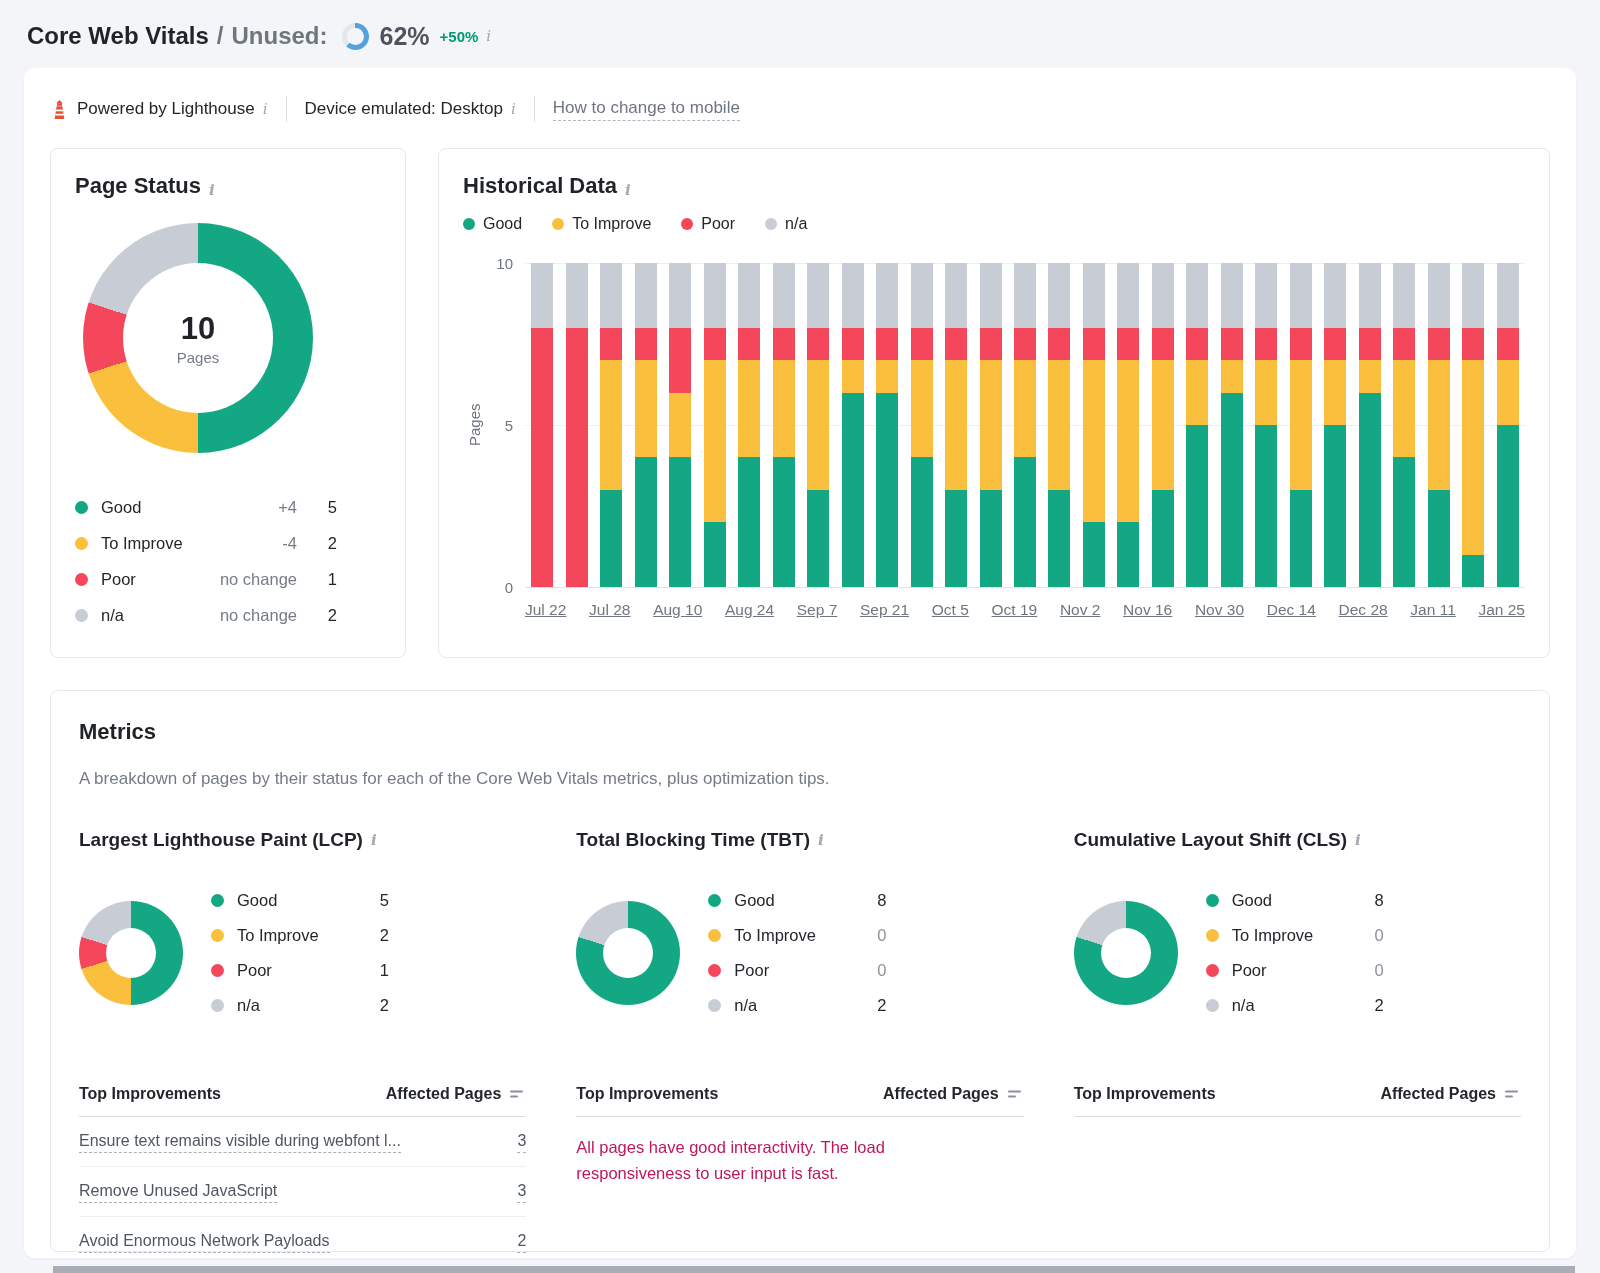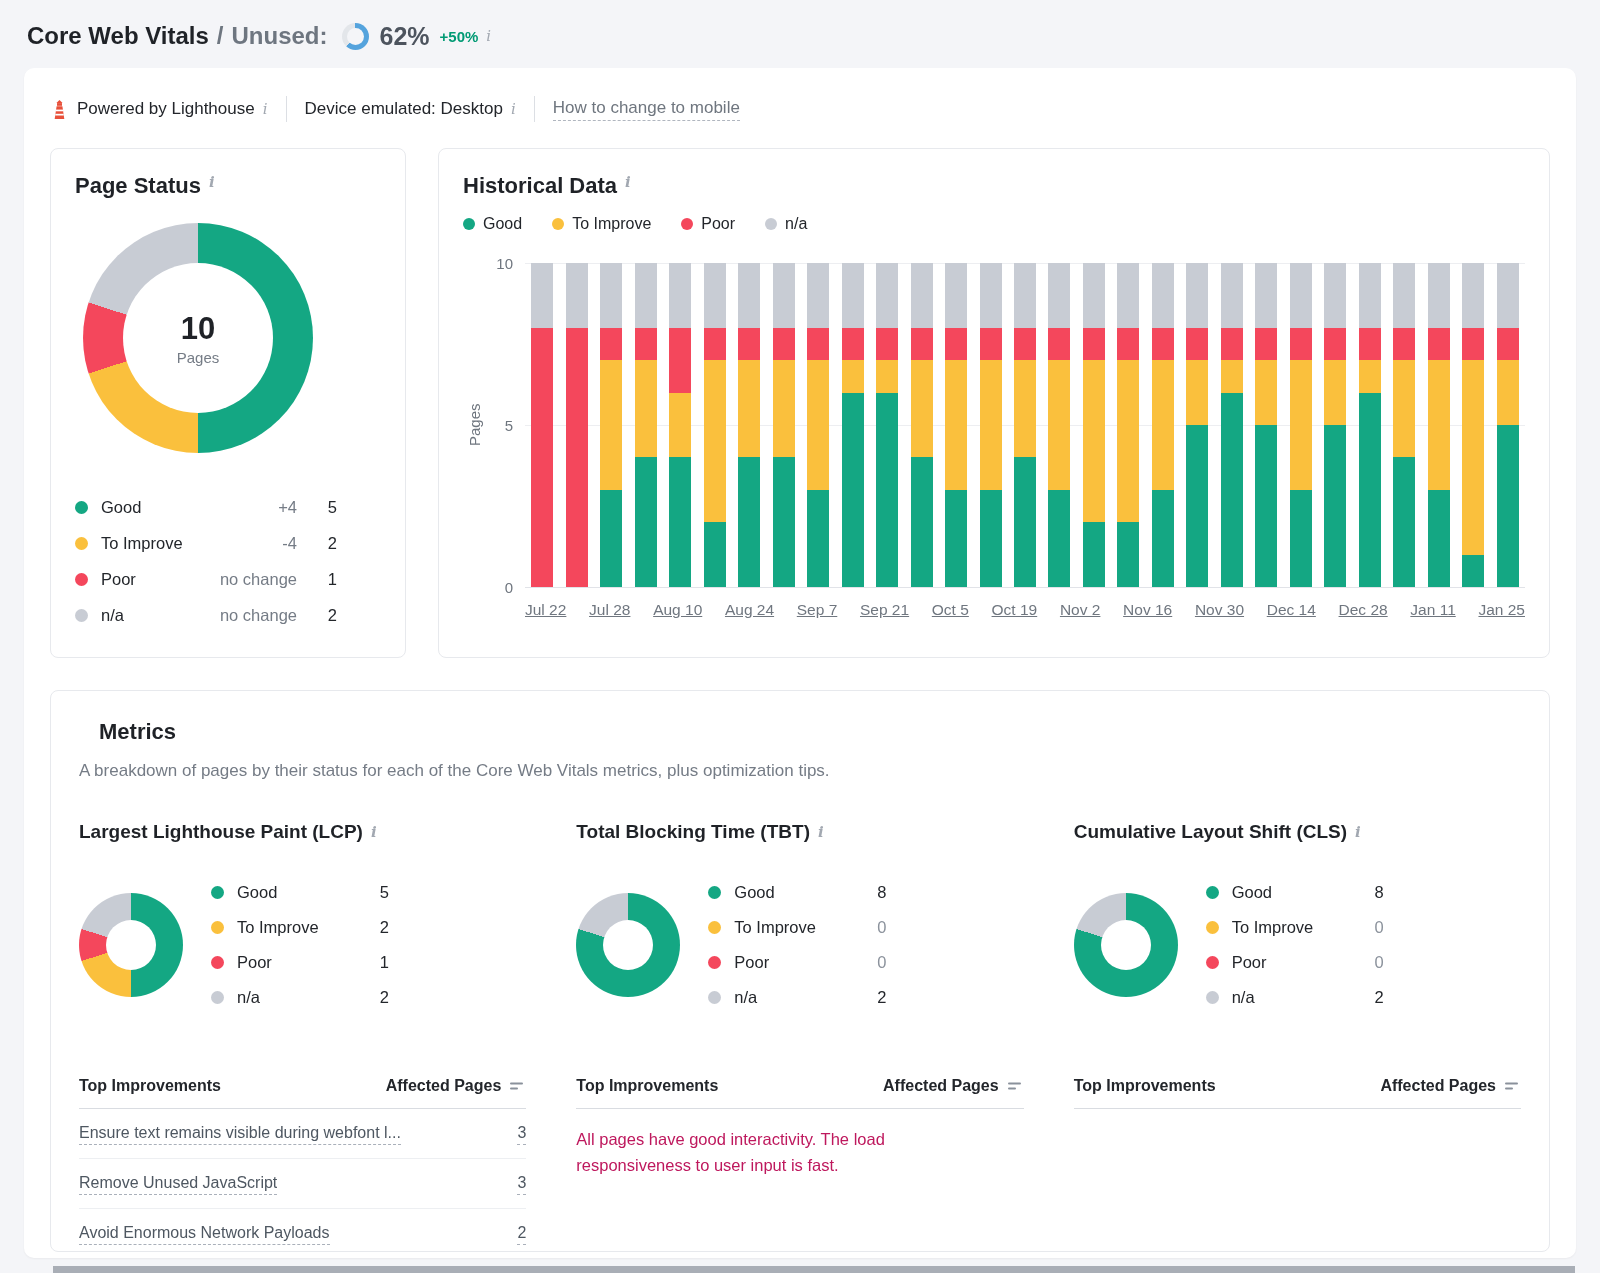--- a/index.html
+++ b/index.html
@@ -60,21 +60,21 @@
   }
 
   
   .cards-row { display:flex; gap:32px; margin:26px 26px 0 26px; }
   .panel {
     border:1px solid #E7E9ED; border-radius:8px;
     padding:24px; height:510px; background:#fff;
   }
   .panel-title {
     font-size:22px; font-weight:700; color:#1F2227;
-    display:flex; align-items:flex-start;
+    display:flex; align-items:flex-end;
   }
   .page-status-panel { width:356px; flex:none; }
   .historical-panel { flex:1;border-radius:8px; }
 
   
   .ps-donut-wrap { position:relative; width:230px; height:230px; margin:24px 0 0 8px; }
   .donut { width:100%; height:100%; border-radius:50%; }
   .donut-hole { position:absolute; inset:40px; background:#fff; border-radius:50%; }
   .ps-center {
     position:absolute; inset:0; display:flex; flex-direction:column;
@@ -120,22 +120,22 @@
     margin-top:14px; font-size:15.5px; color:#6F767F;
   }
   .x-cell { display:flex; justify-content:center; white-space:nowrap;text-decoration:underline; }
 
   
   .metrics-card {
     margin:32px 26px 0 26px;
     border:1px solid #E7E9ED; border-radius:8px;
     padding:28px; height:562px; background:#fff;
   }
-  .metrics-title { font-size:22px; font-weight:700; color:#1F2227;margin-left:20px; }
-  .metrics-sub { margin-top:16px; font-size:17px; color:#757C86; }
+  .metrics-title { font-size:22px; font-weight:700; color:#1F2227; }
+  .metrics-sub { margin-top:24px; font-size:17px; color:#757C86; }
   .metrics-grid {
     margin-top:40px;
     display:grid; grid-template-columns:1fr 1fr 1fr; column-gap:50px;
   }
   .metric-title { font-size:19px; font-weight:700; color:#1F2227; display:flex; align-items:center; }
   .metric-body { display:flex; align-items:center; margin-top:32px; }
   .m-donut-wrap { position:relative; width:104px; height:104px; flex:none; }
   .m-donut-wrap .donut-hole { inset:27px; }
   .m-legend { margin-left:28px; width:178px; }
   .m-row { display:flex; align-items:center; height:35px; font-size:16.5px; }

